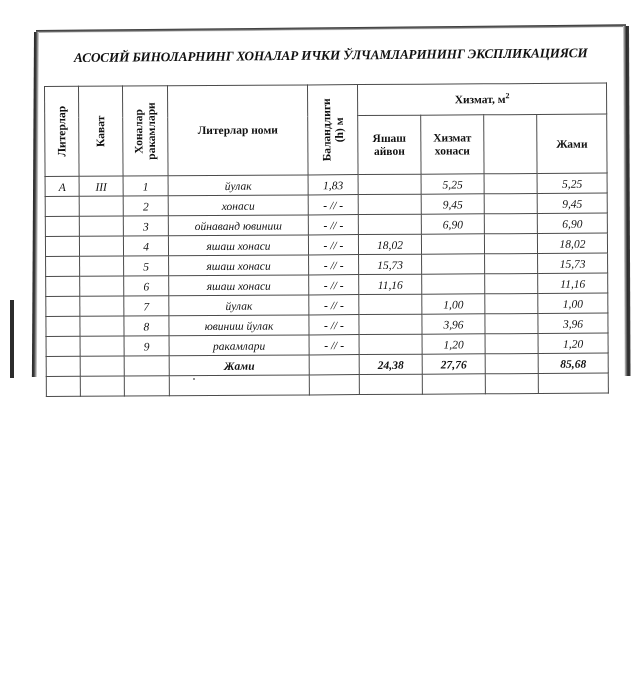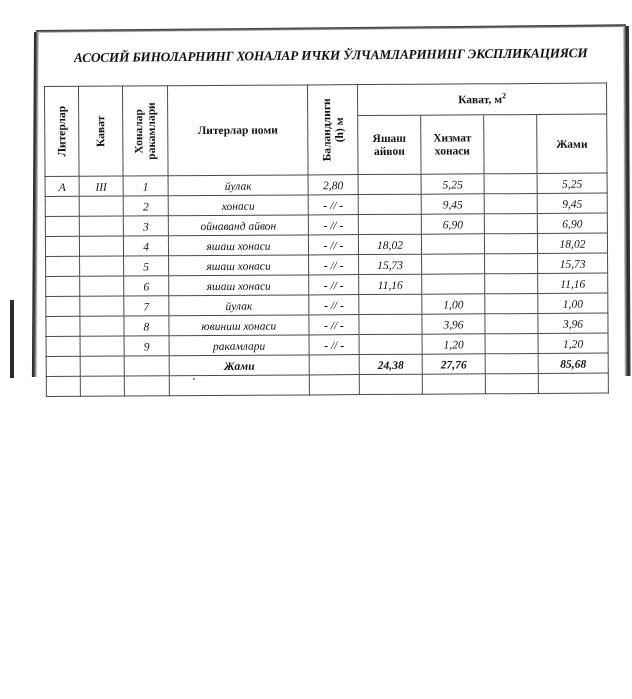--- a/index.html
+++ b/index.html
@@ -215,60 +215,60 @@
 ракамлари</span>
           </th>
           <th class="vhead" rowspan="2">
             <span>Литерлар номи</span>
           </th>
           <th class="vhead" rowspan="2">
             <span class="vtxt">Баландлиги
 (h) м</span>
           </th>
           <th class="hhead-span" colspan="4">
-            <span>Кават, м</span><span class="sup">2</span>
+            <span>Хизмат, м</span><span class="sup">2</span>
           </th>
         </tr>
         <tr>
           <th class="sub-head">Яшаш
 айвон</th>
           <th class="sub-head">Хизмат
 хонаси</th>
           <th class="sub-head"></th>
           <th class="sub-head">Жами</th>
         </tr>
       </thead>
       <tbody id="exp-body">
           <tr>
             <td>А</td>
             <td>III</td>
             <td>1</td>
             <td class="room-name">йулак</td>
-            <td>2,80</td>
+            <td>1,83</td>
             <td></td>
             <td>5,25</td>
             <td></td>
             <td>5,25</td>
           </tr>
           <tr>
             <td></td>
             <td></td>
             <td>2</td>
             <td class="room-name">хонаси</td>
             <td>- // -</td>
             <td></td>
             <td>9,45</td>
             <td></td>
             <td>9,45</td>
           </tr>
           <tr>
             <td></td>
             <td></td>
             <td>3</td>
-            <td class="room-name">ойнаванд айвон</td>
+            <td class="room-name">ойнаванд ювиниш</td>
             <td>- // -</td>
             <td></td>
             <td>6,90</td>
             <td></td>
             <td>6,90</td>
           </tr>
           <tr>
             <td></td>
             <td></td>
             <td>4</td>
@@ -309,21 +309,21 @@
             <td>- // -</td>
             <td></td>
             <td>1,00</td>
             <td></td>
             <td>1,00</td>
           </tr>
           <tr>
             <td></td>
             <td></td>
             <td>8</td>
-            <td class="room-name">ювиниш хонаси</td>
+            <td class="room-name">ювиниш йулак</td>
             <td>- // -</td>
             <td></td>
             <td>3,96</td>
             <td></td>
             <td>3,96</td>
           </tr>
           <tr>
             <td></td>
             <td></td>
             <td>9</td>

